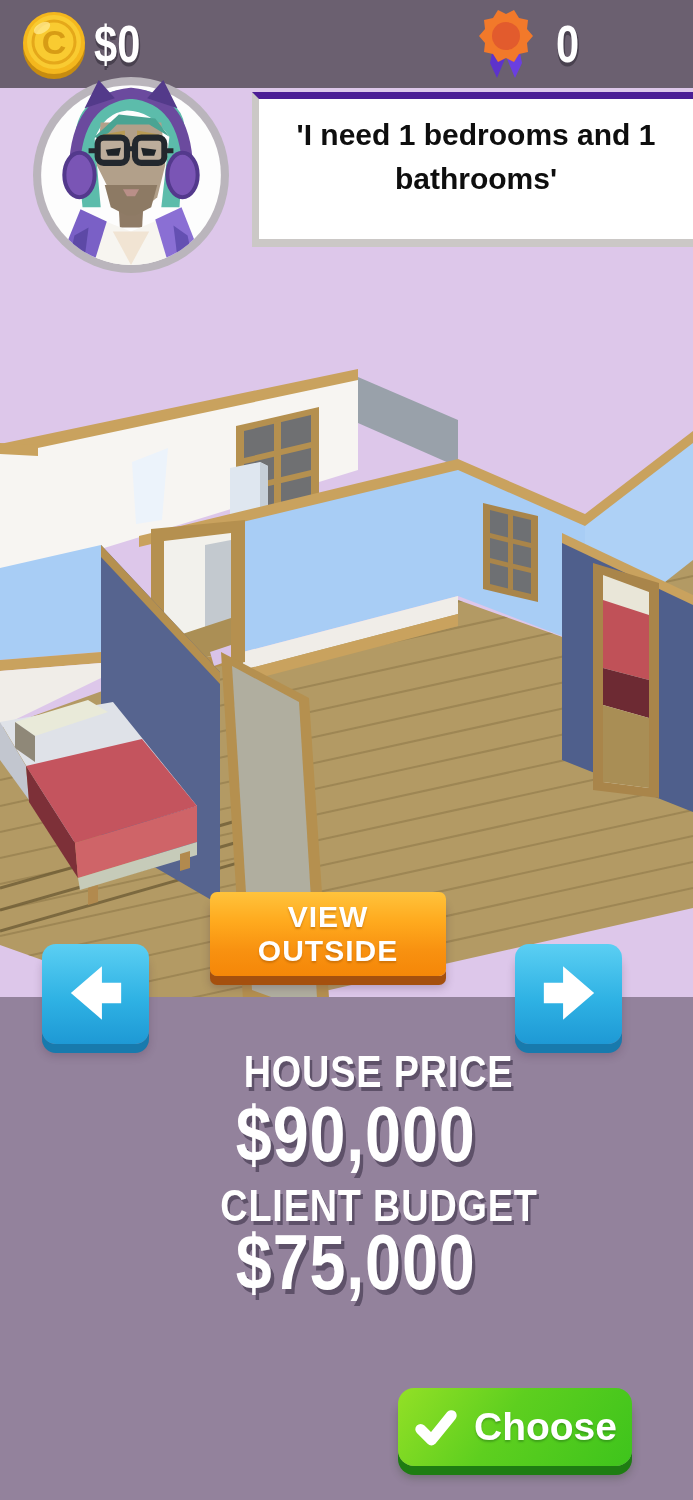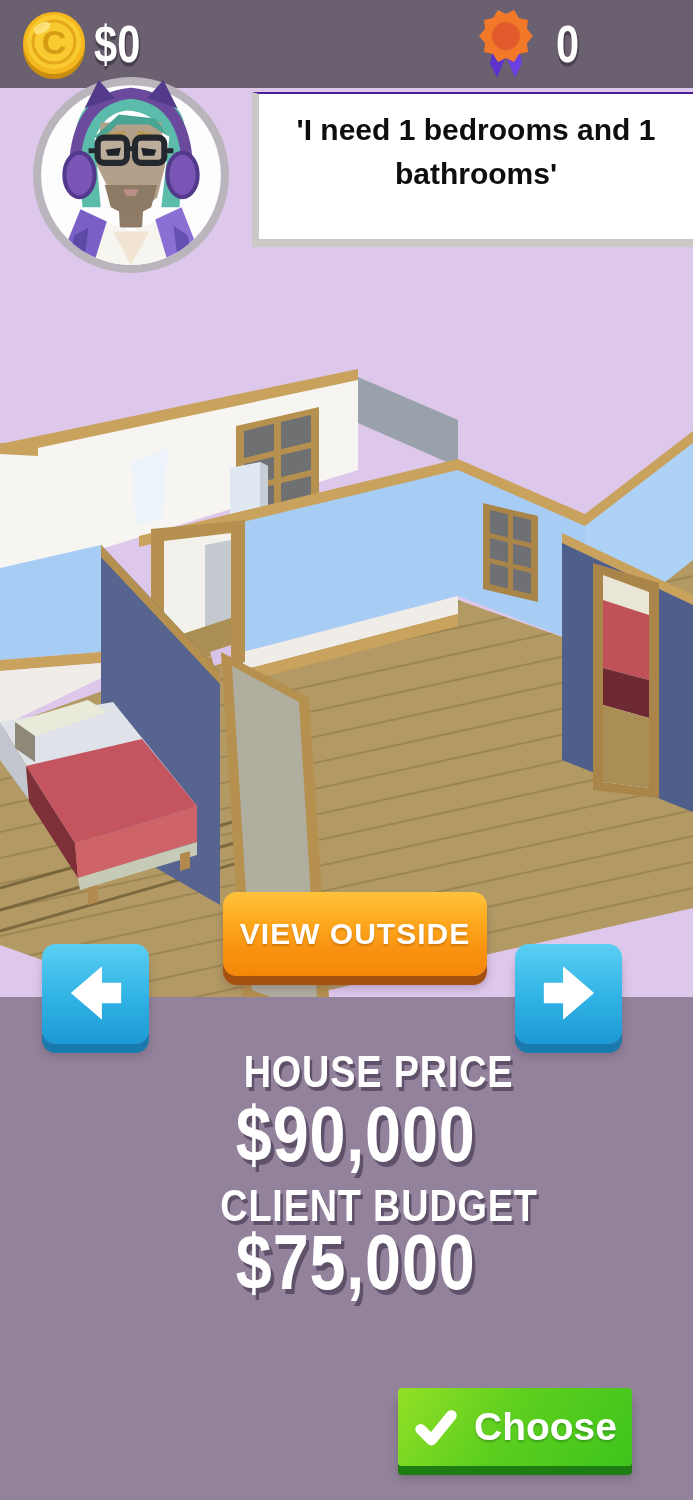--- a/index.html
+++ b/index.html
@@ -21,52 +21,52 @@
   .awards-value{left:556px;top:10px;height:68px;display:flex;align-items:center;
     color:#fff;font-weight:bold;font-size:52px;z-index:6;
     text-shadow:0 4px 0 #49414f,2px 2px 0 #49414f;}
   .tx{display:inline-block;transform:scaleX(.8);transform-origin:left center;}
 
   
   .avatar{left:30px;top:72px;width:202px;height:202px;z-index:7;}
 
   
   .speech-bubble{left:252px;top:92px;width:441px;height:155px;background:#ffffff;
-    border-left:7px solid #cbc8c6;border-bottom:8px solid #cbc8c6;border-top:2px solid #4c1d95;
+    border-left:7px solid #cbc8c6;border-bottom:8px solid #cbc8c6;border-top:7px solid #4c1d95;
     box-sizing:border-box;z-index:6;display:flex;justify-content:center;}
   .speech-text{margin:14px 10px 0 10px;max-width:400px;text-align:center;
     font-size:30px;line-height:44px;font-weight:bold;color:#0e0e0e;}
 
   
   .house-scene{left:0;top:360px;width:693px;height:660px;z-index:1;}
 
   
-  .view-outside-btn{left:223px;top:892px;width:264px;height:84px;z-index:4;
-    border:none;border-radius:14px;cursor:pointer;
+  .view-outside-btn{left:210px;top:892px;width:236px;height:84px;z-index:4;
+    border:none;border-radius:7px;cursor:pointer;
     background:linear-gradient(180deg,#ffc33c 0%,#ffaa1e 35%,#f89110 70%,#f58708 100%);
     box-shadow:0 9px 0 #a5500e,0 12px 8px rgba(60,30,60,.25);
     color:#fff;font-family:"Liberation Sans",sans-serif;font-weight:bold;font-size:30px;
     letter-spacing:1px;text-shadow:0 2px 2px rgba(160,85,0,.45);}
   .nav-btn{width:107px;height:100px;z-index:4;border:none;border-radius:14px;cursor:pointer;
     background:linear-gradient(180deg,#5bcff3 0%,#2fb2e4 55%,#1e99d5 100%);
     box-shadow:0 9px 0 #187aad,0 12px 8px rgba(60,30,60,.22);
     display:flex;align-items:center;justify-content:center;}
   .prev-btn{left:42px;top:944px;}
   .next-btn{left:515px;top:944px;}
 
   
   .bottom-panel{left:0;top:997px;width:693px;height:503px;background:#93829c;z-index:2;}
   .price-line{left:0;width:693px;text-align:center;color:#fff;font-weight:bold;z-index:3;}
   .price-label{font-size:45px;letter-spacing:1px;text-shadow:3px 4px 0 #5e5169;margin-left:32px;}
   .price-value{font-size:77px;letter-spacing:1px;text-shadow:4px 5px 0 #5e5169;margin-left:9px;}
   .lbl1{top:1046px;} .val1{top:1090px;} .lbl2{top:1180px;} .val2{top:1218px;}
   .txc{display:inline-block;transform:scaleX(.84);transform-origin:center;}
 
   .choose-btn{left:398px;top:1388px;width:234px;height:78px;z-index:4;border:none;cursor:pointer;
-    border-radius:4px;
+    border-radius:16px;
     background:linear-gradient(125deg,#93e026 0%,#5ecf1f 45%,#3ec41c 100%);
     box-shadow:0 9px 0 #1e7d12,0 12px 8px rgba(40,60,30,.3);
     display:flex;align-items:center;justify-content:center;gap:15px;
     color:#fff;font-family:"Liberation Sans",sans-serif;font-weight:bold;font-size:39px;
     text-shadow:0 2px 2px rgba(30,100,20,.4);}
 </style>
 </head>
 <body>
 
 <div class="abs top-bar"></div>

